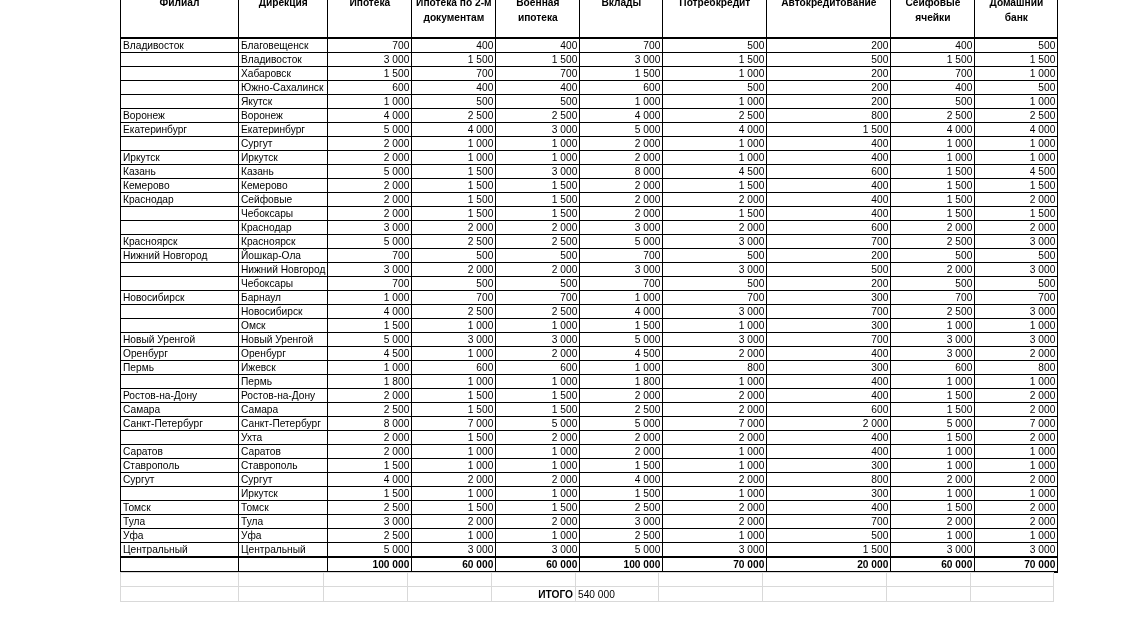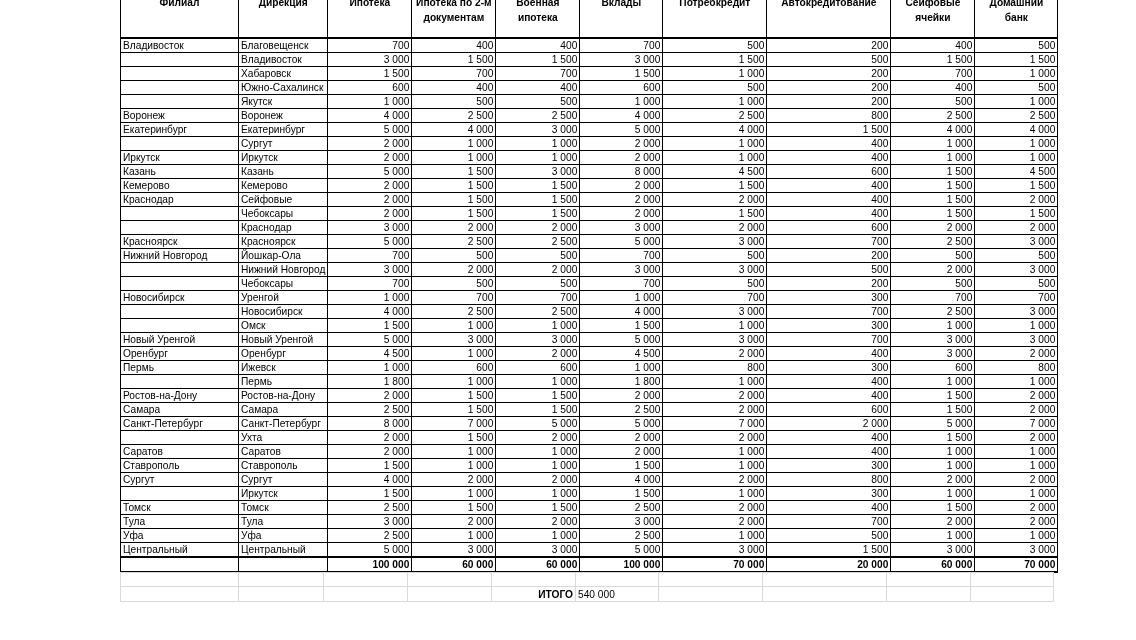--- a/index.html
+++ b/index.html
@@ -265,21 +265,21 @@
           <td class="num">500</td>
           <td class="num">500</td>
           <td class="num">700</td>
           <td class="num">500</td>
           <td class="num">200</td>
           <td class="num">500</td>
           <td class="num">500</td>
         </tr>
         <tr>
           <td class="txt">Новосибирск</td>
-          <td class="txt">Уренгой</td>
+          <td class="txt">Барнаул</td>
           <td class="num">1 000</td>
           <td class="num">700</td>
           <td class="num">700</td>
           <td class="num">1 000</td>
           <td class="num">700</td>
           <td class="num">300</td>
           <td class="num">700</td>
           <td class="num">700</td>
         </tr>
         <tr>

